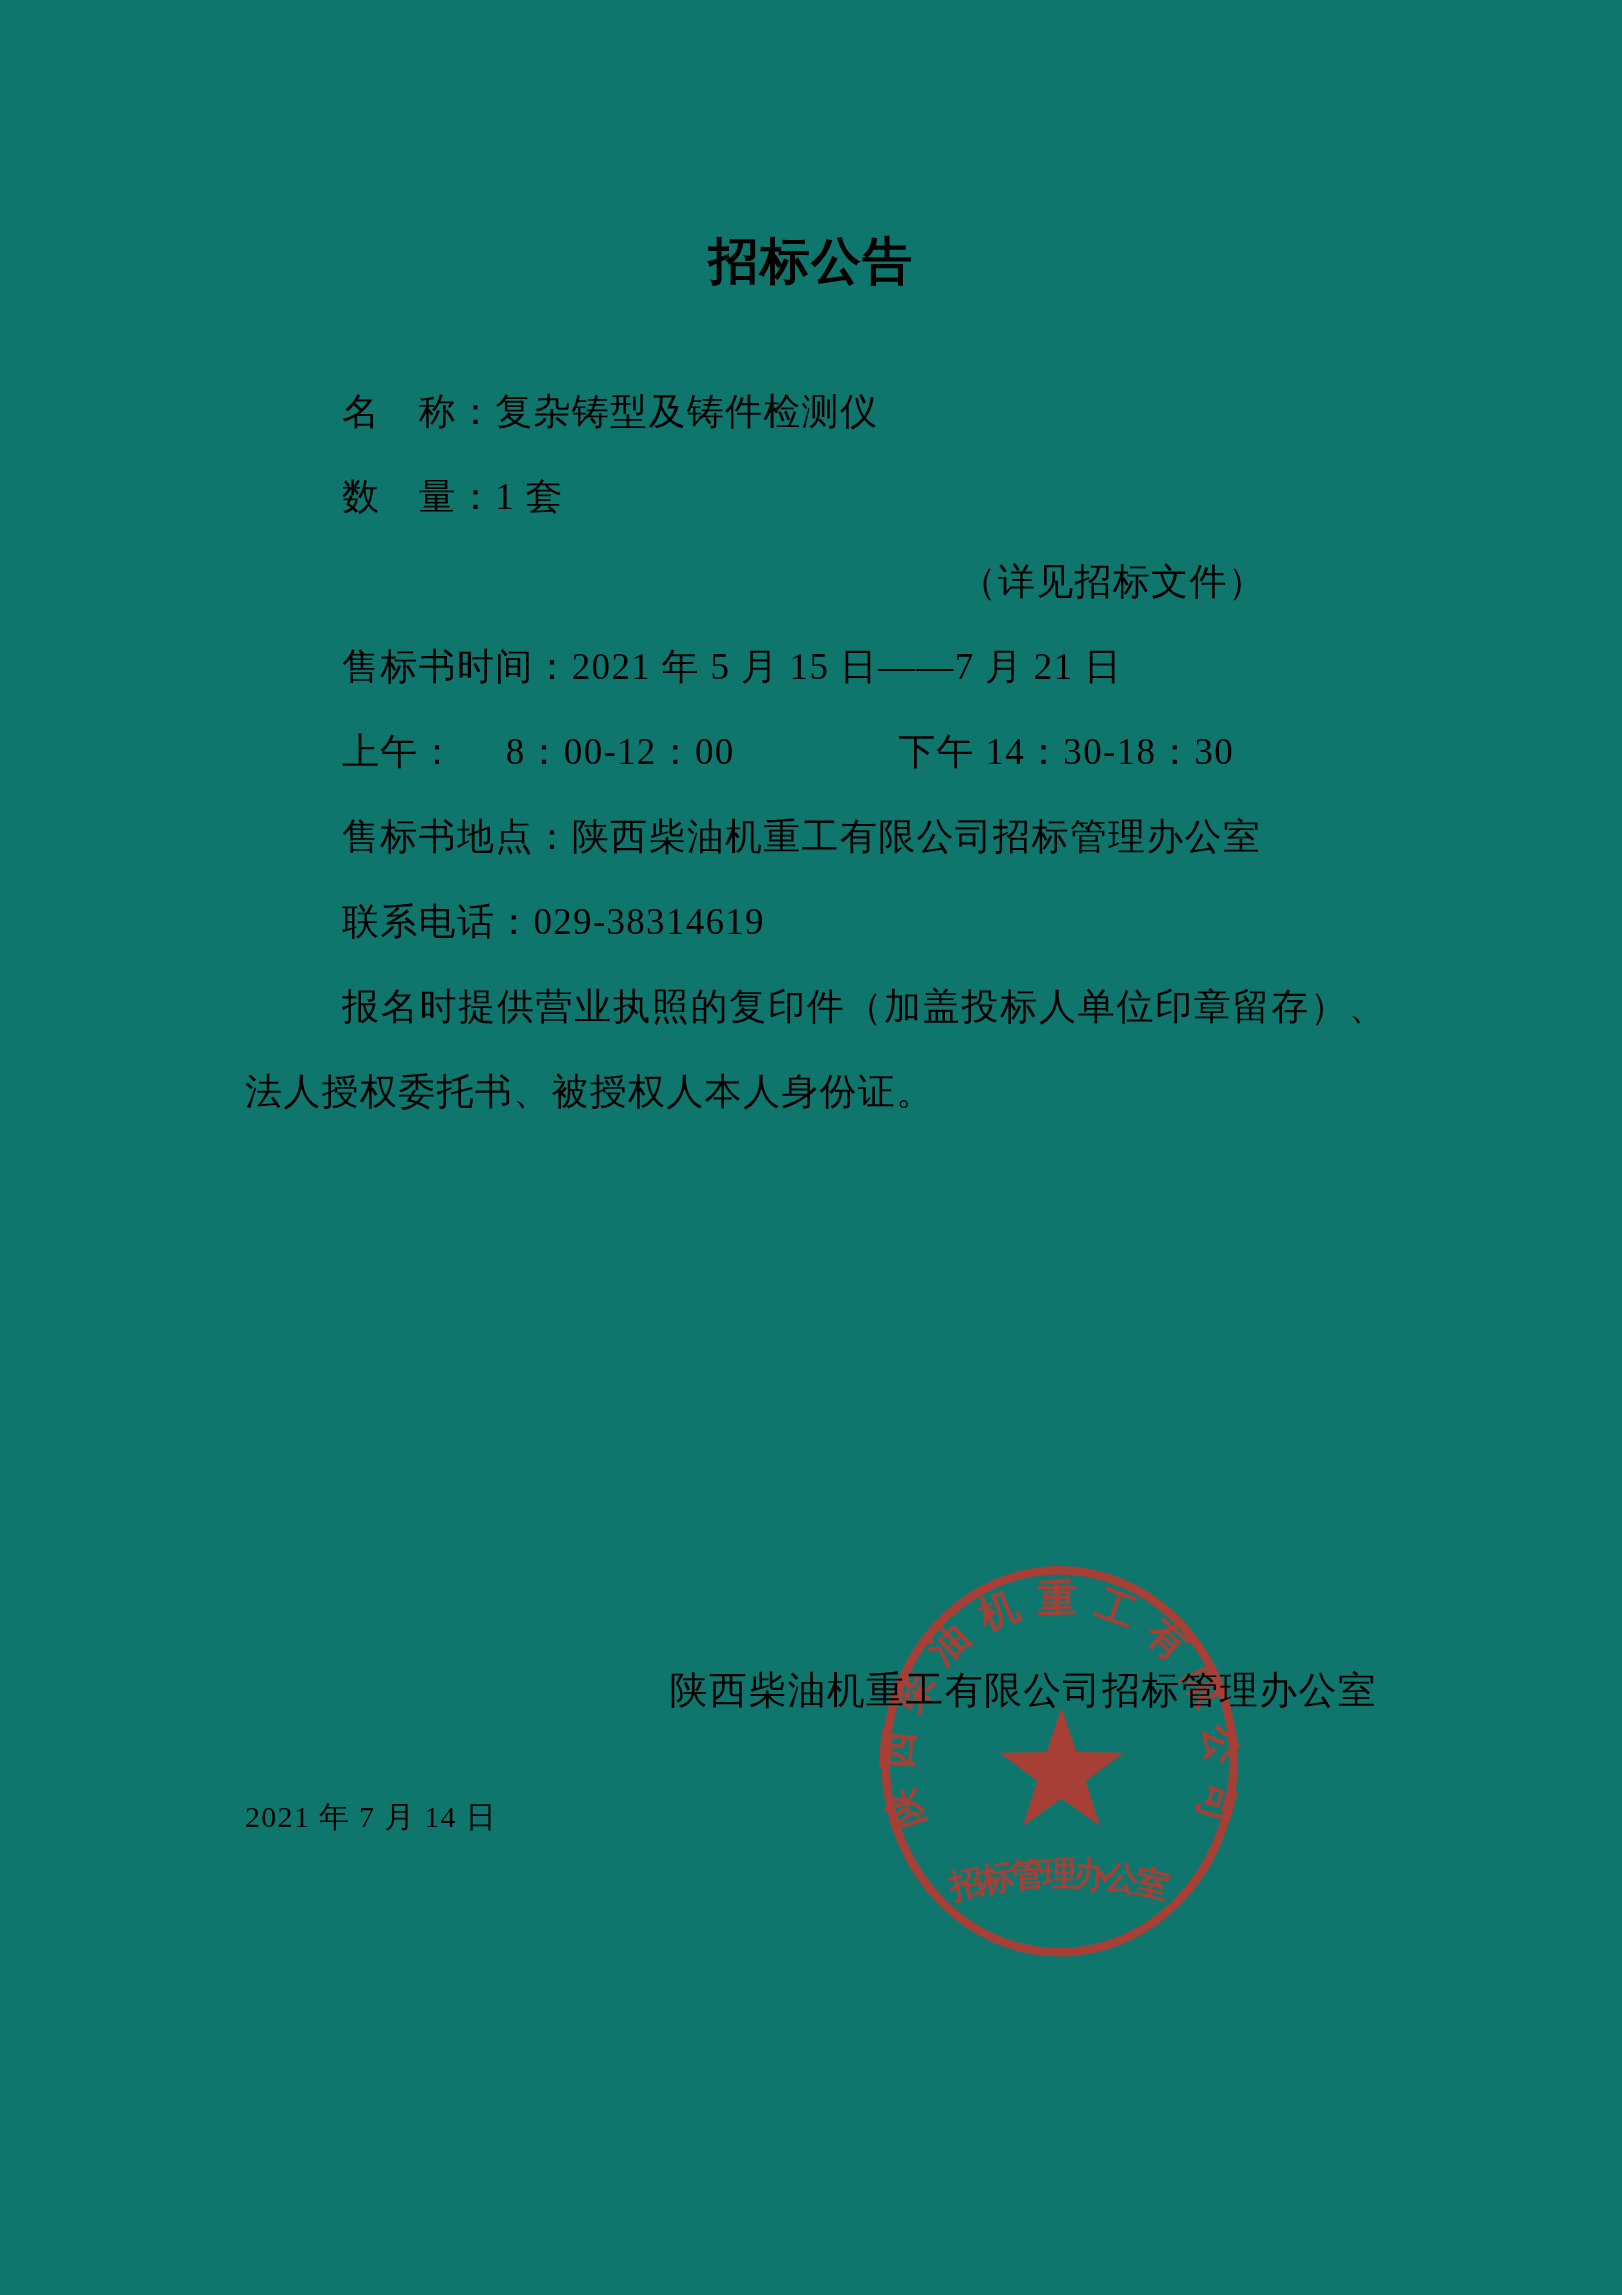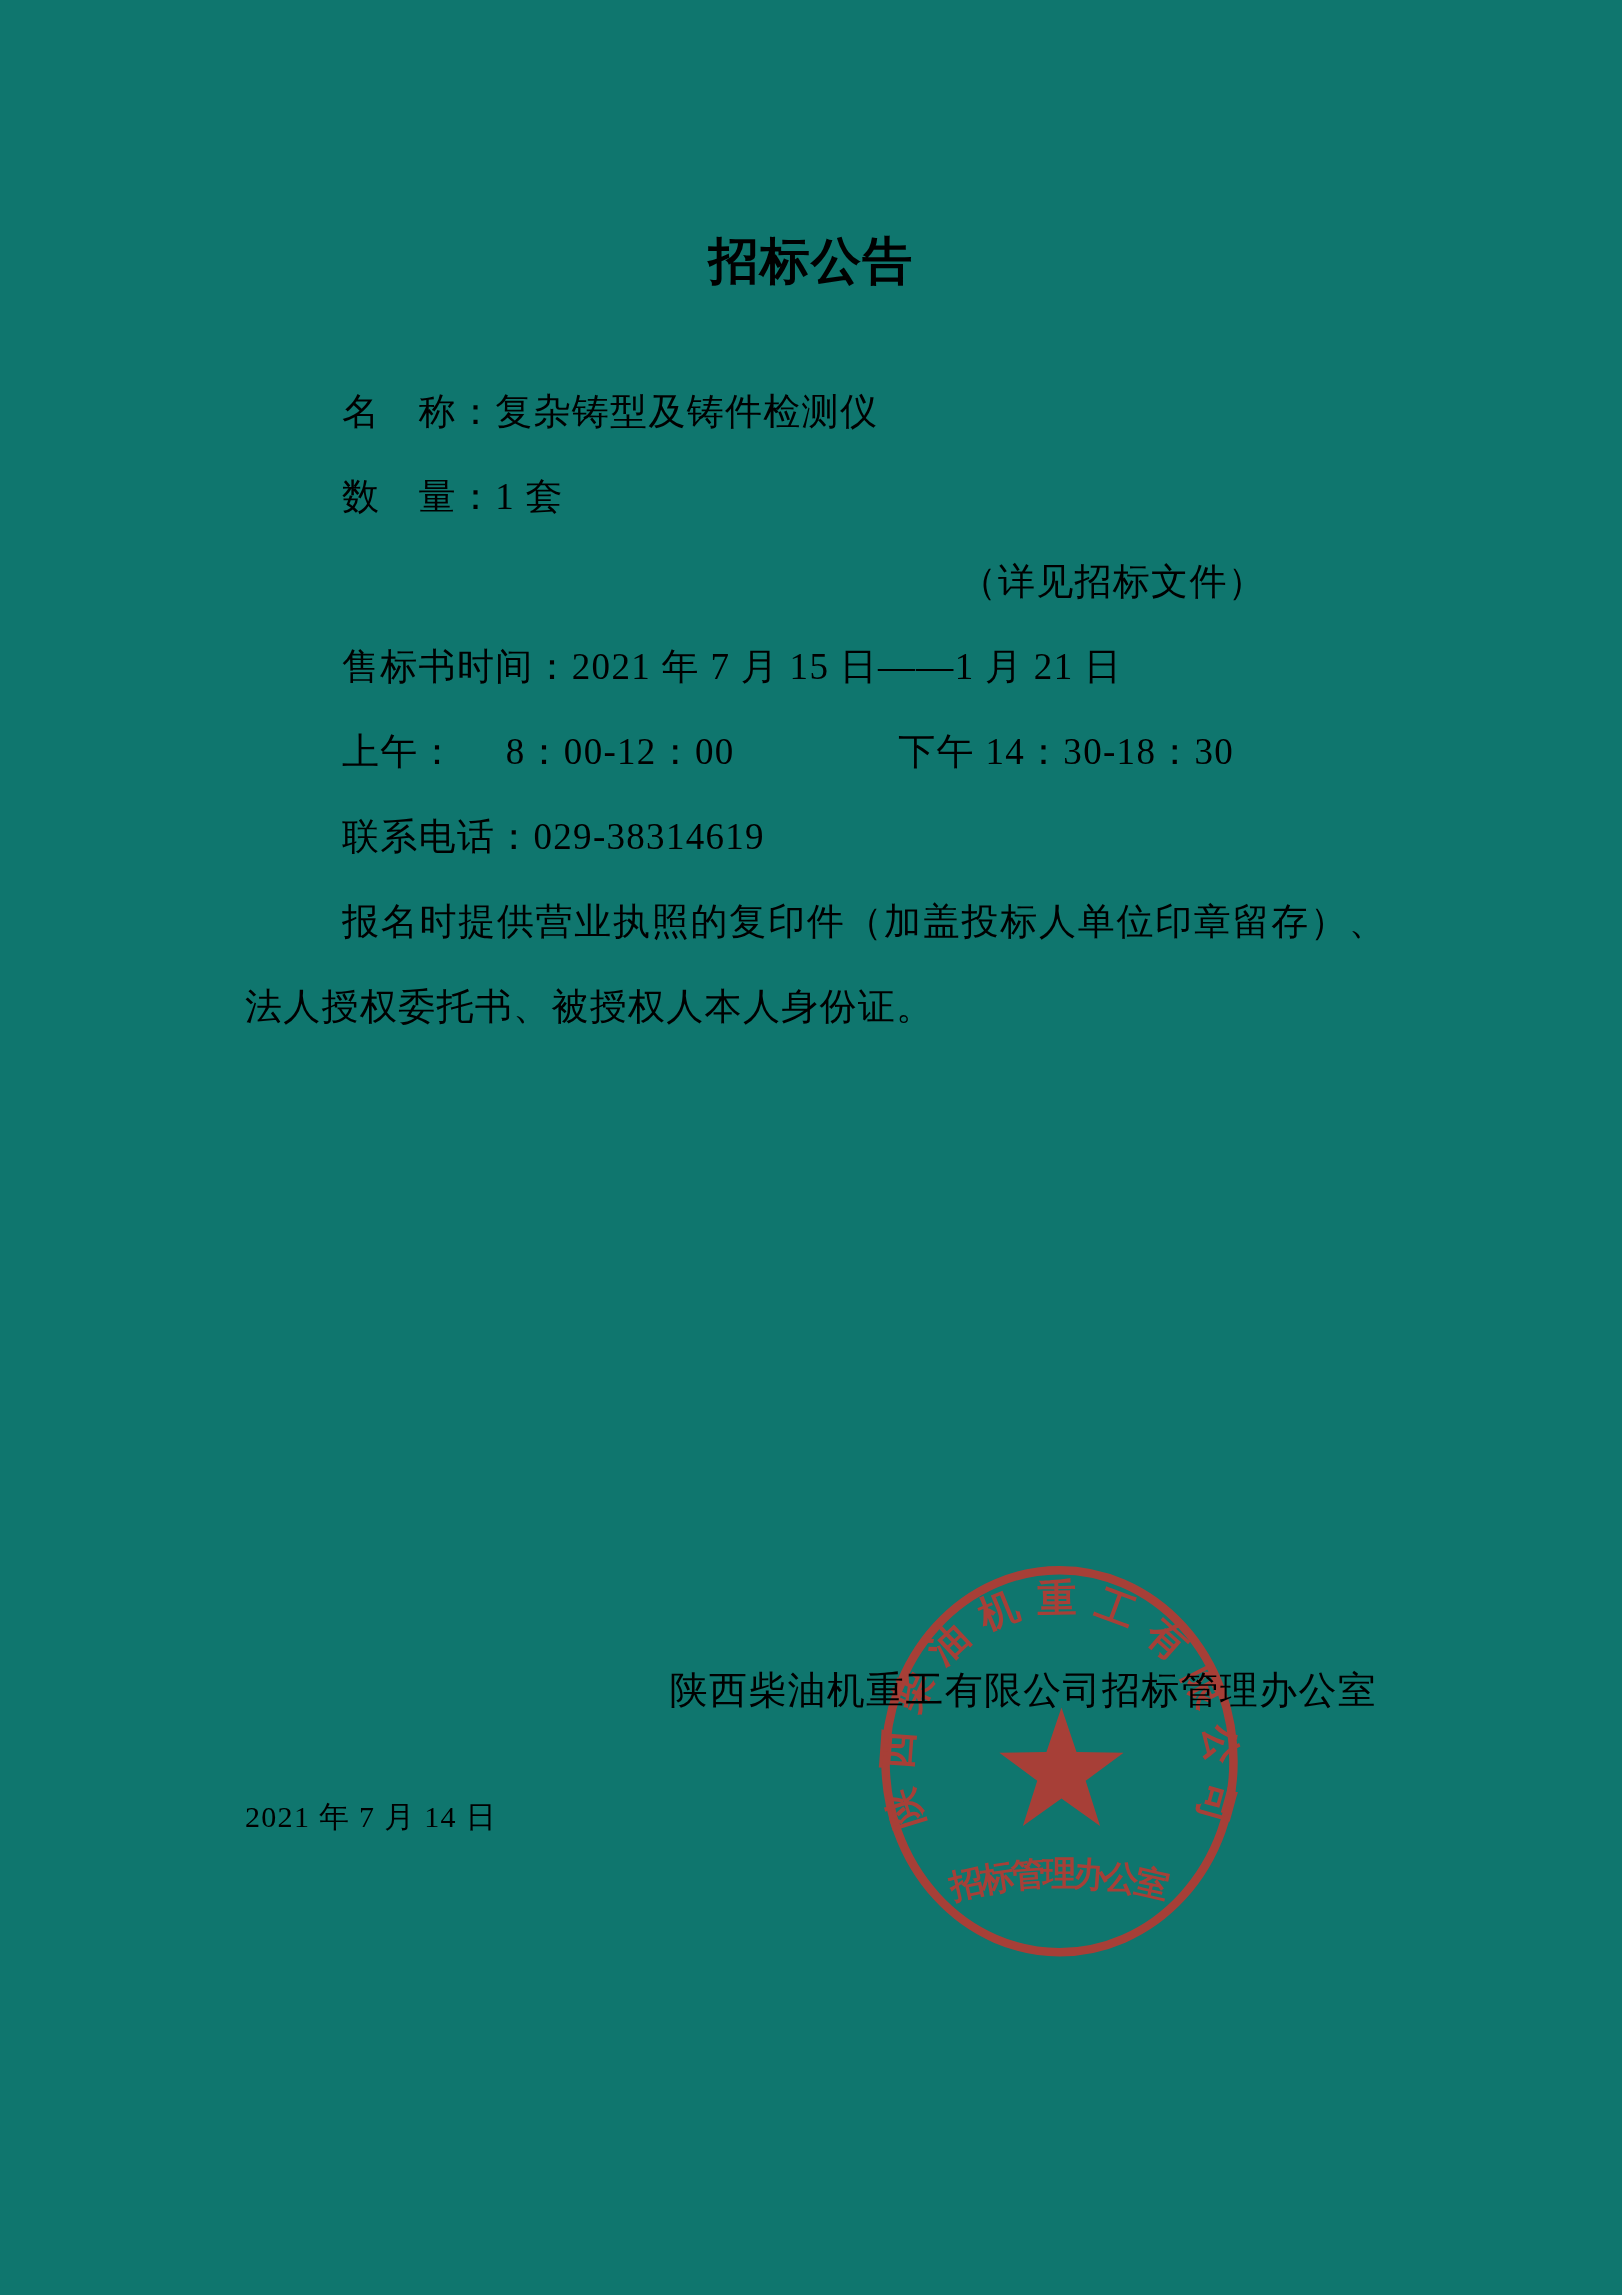--- a/index.html
+++ b/index.html
@@ -95,22 +95,23 @@
 <body>
 
 <div class="page">
 
   <h1 class="doc-title">招标公告</h1>
 
   <div class="doc-body">
     <p class="fline">名　称：复杂铸型及铸件检测仪</p>
     <p class="fline">数　量：1 套</p>
     <p class="rline">（详见招标文件）</p>
-    <p class="fline">售标书时间：2021 年 7 月 15 日——1 月 21 日</p>
+    <p class="fline">售标书时间：2021 年 5 月 15 日——7 月 21 日</p>
     <p class="fline">上午：　 8：00-12：00　　　　 下午 14：30-18：30</p>
+    <p class="fline">售标书地点：陕西柴油机重工有限公司招标管理办公室</p>
     <p class="fline">联系电话：029-38314619</p>
     <p class="para">报名时提供营业执照的复印件（加盖投标人单位印章留存）、法人授权委托书、被授权人本人身份证。</p>
   </div>
 
   <div class="signature-line">陕西柴油机重工有限公司招标管理办公室</div>
   <div class="date-line">2021 年 7 月 14 日</div>
 
   <div class="stamp">
     <svg viewBox="0 0 570 610" xmlns="http://www.w3.org/2000/svg">
       <defs>

